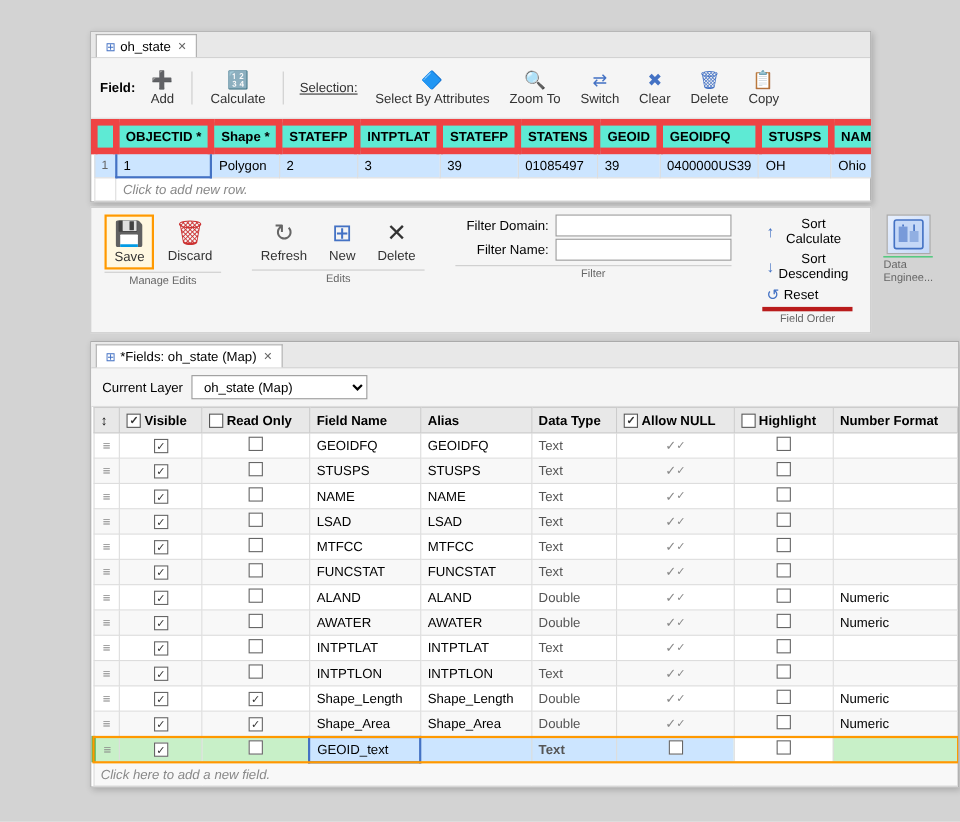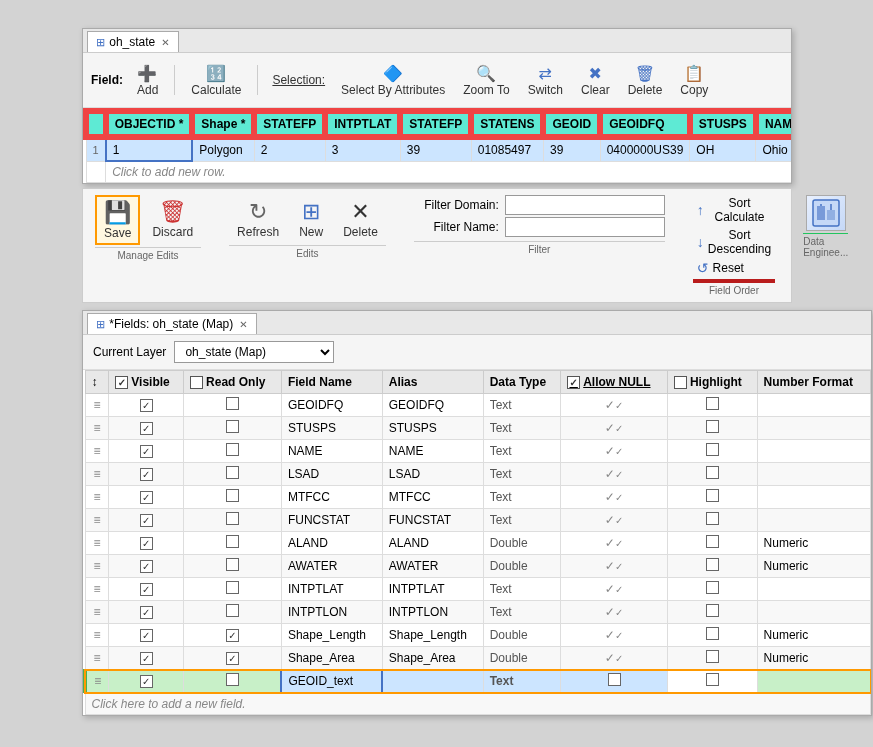--- a/index.html
+++ b/index.html
@@ -506,21 +506,21 @@
           <th style="width:70px;">
             <div style="display:flex;align-items:flex-end;gap:3px;">
               <span class="header-checkbox"></span>
               Read Only
             </div>
           </th>
           <th style="width:90px;">Field Name</th>
           <th style="width:90px;">Alias</th>
           <th style="width:70px;">Data Type</th>
           <th style="width:80px;">
-            <div style="display:flex;align-items:center;gap:3px;text-decoration:underline;">
+            <div style="display:flex;align-items:center;gap:3px;">
               <span class="header-checkbox checked"></span>
               Allow NULL
             </div>
           </th>
           <th style="width:70px;">
             <div style="display:flex;align-items:center;gap:3px;">
               <span class="header-checkbox"></span>
               Highlight
             </div>
           </th>

